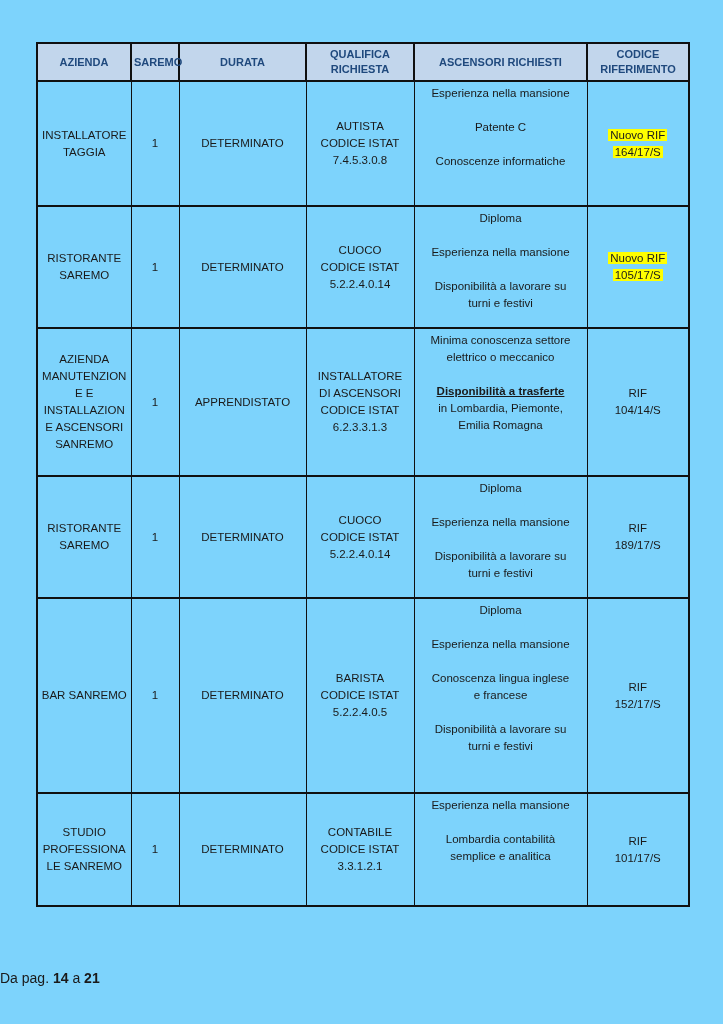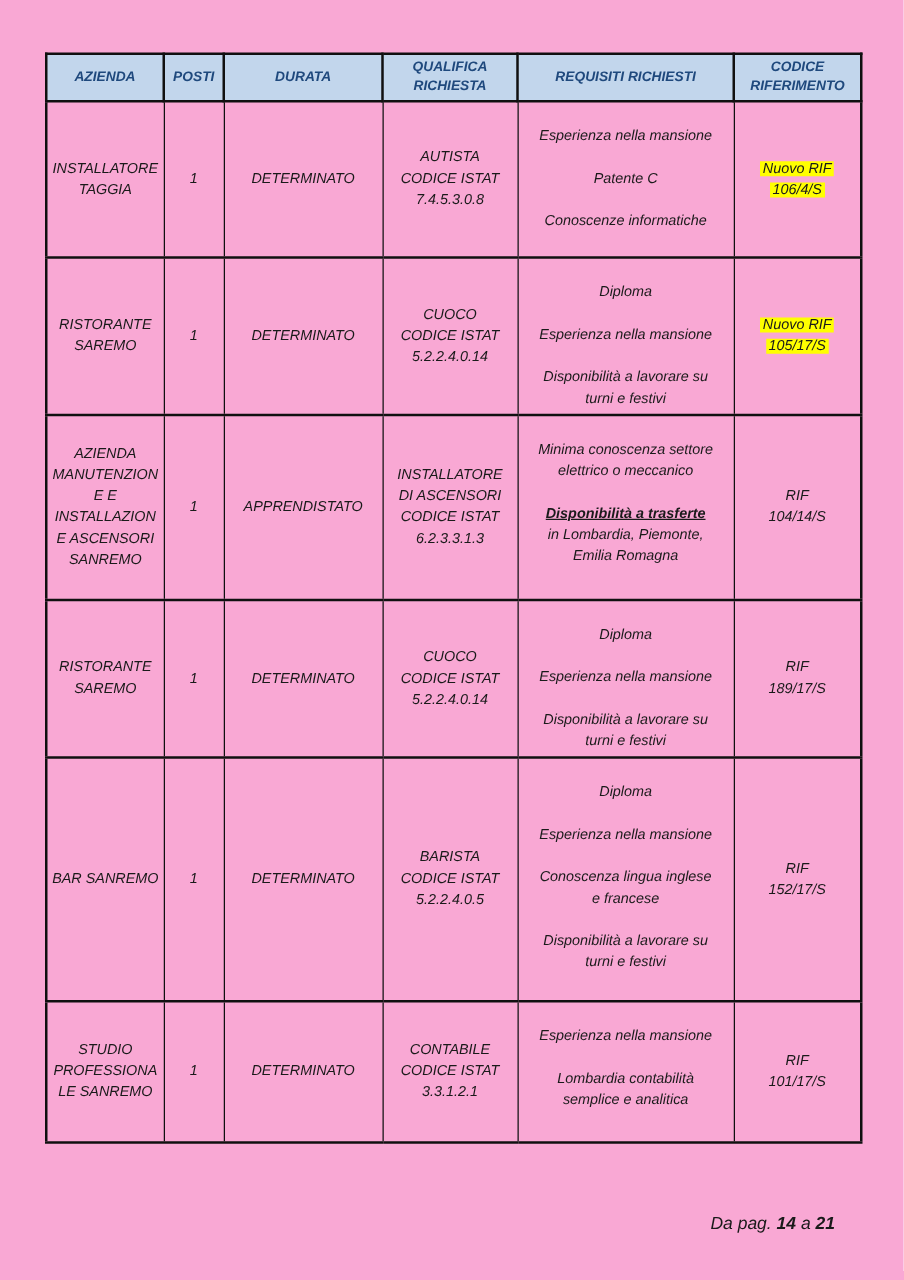--- a/index.html
+++ b/index.html
@@ -5,23 +5,22 @@
   html, body {
     margin: 0;
     padding: 0;
     background: #ffffff;
     font-family: "Liberation Sans", sans-serif;
   }
   .page {
     position: relative;
     width: 723px;
     height: 1024px;
-    background: #f9a8d4;
+    background: #7dd3fc;
     overflow: hidden;
-    font-style: italic;
   }
   .sheet {
     position: absolute;
     left: 36px;
     top: 42px;
   }
   table {
     border-collapse: collapse;
     width: 652px;
     table-layout: fixed;
@@ -58,38 +57,38 @@
   tbody tr:nth-child(3) { height: 148px; }
   tbody tr:nth-child(4) { height: 122px; }
   tbody tr:nth-child(5) { height: 195px; }
   tbody tr:nth-child(6) { height: 113px; }
 
   td.qualifica { white-space: pre-line; }
   td.req-cell {
     vertical-align: top;
     padding: 3px 16px;
   }
-  .req { margin-bottom: 17px; margin-top: 16px; }
+  .req { margin-bottom: 17px; }
   .req:last-child { margin-bottom: 0; }
   .req-emph {
     display: block;
     font-weight: bold;
     text-decoration: underline;
   }
   .hl {
     background: var(--highlight, #FFFF00);
     padding: 0 2px;
     text-align: right;
   }
   .footer {
     position: absolute;
     left: 0;
     top: 970px;
     width: 668px;
-    text-align: right;
+    text-align: left;
     font-size: 14px;
     color: #1a1a1a;
   }
   .footer .b { font-weight: bold; }
 </style>
 </head>
 <body>
 
 <div class="page">
   <div class="sheet">
@@ -98,43 +97,43 @@
         <col style="width:94px">
         <col style="width:48px">
         <col style="width:127px">
         <col style="width:108px">
         <col style="width:173px">
         <col style="width:102px">
       </colgroup>
       <thead>
         <tr>
           <th>AZIENDA</th>
-          <th>POSTI</th>
+          <th>SAREMO</th>
           <th>DURATA</th>
           <th>QUALIFICA RICHIESTA</th>
-          <th>REQUISITI RICHIESTI</th>
+          <th>ASCENSORI RICHIESTI</th>
           <th>CODICE RIFERIMENTO</th>
         </tr>
       </thead>
       <tbody>
           <tr>
             <td>INSTALLATORE TAGGIA</td>
             <td>1</td>
             <td>DETERMINATO</td>
             <td class="qualifica">AUTISTA
 CODICE ISTAT
 7.4.5.3.0.8</td>
             <td class="req-cell">
               <div class="req">Esperienza nella mansione</div>
               <div class="req">Patente C</div>
               <div class="req">Conoscenze informatiche</div>
             </td>
             <td>
               <div><span class="hl">Nuovo RIF</span></div>
-              <div><span class="hl">106/4/S</span></div>
+              <div><span class="hl">164/17/S</span></div>
             </td>
           </tr>
           <tr>
             <td>RISTORANTE SAREMO</td>
             <td>1</td>
             <td>DETERMINATO</td>
             <td class="qualifica">CUOCO
 CODICE ISTAT
 5.2.2.4.0.14</td>
             <td class="req-cell">

